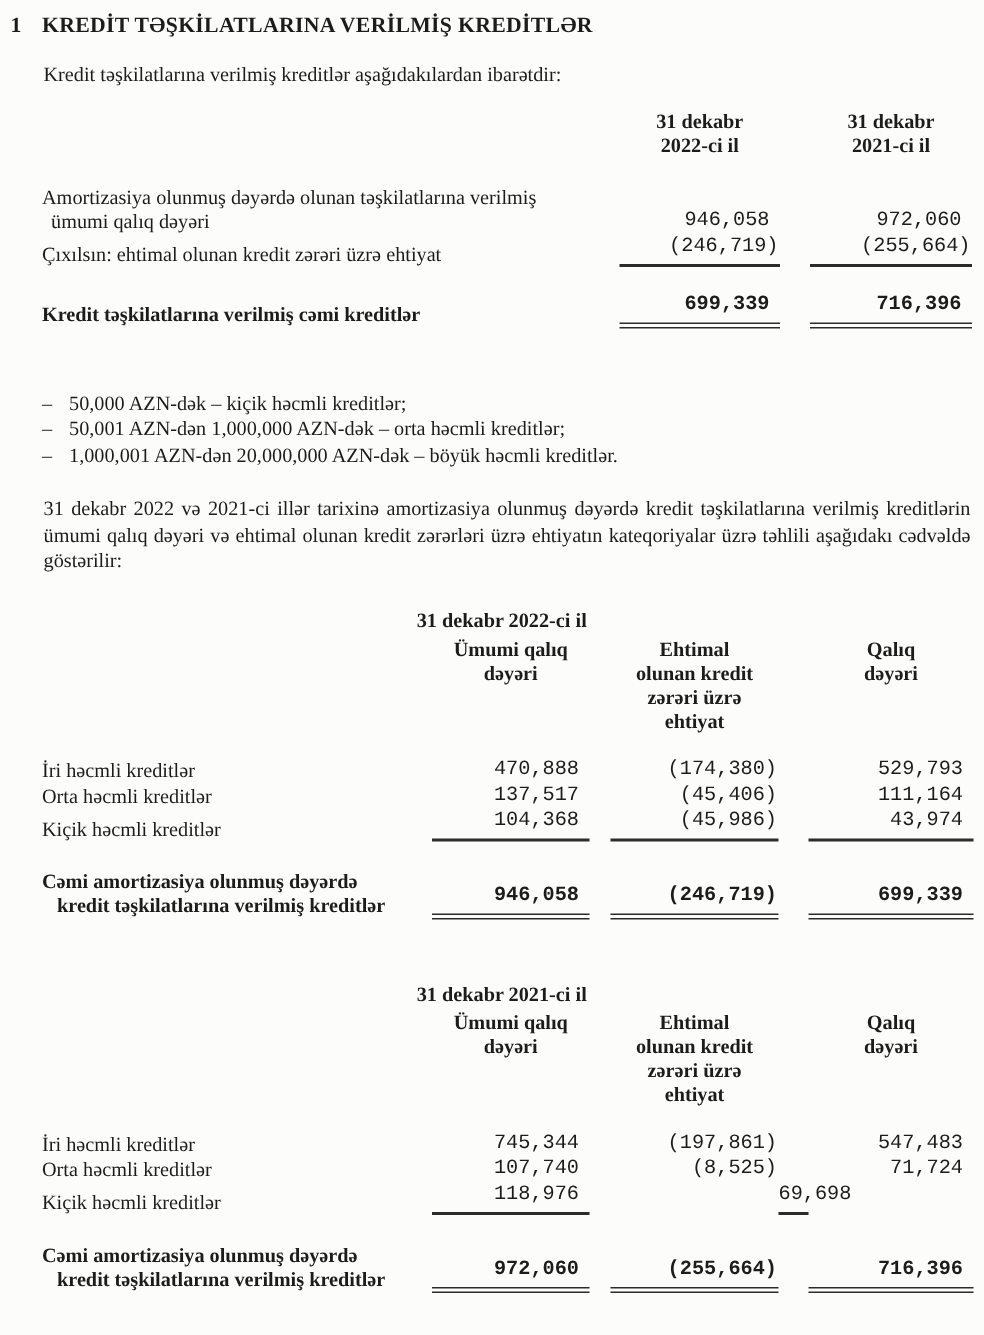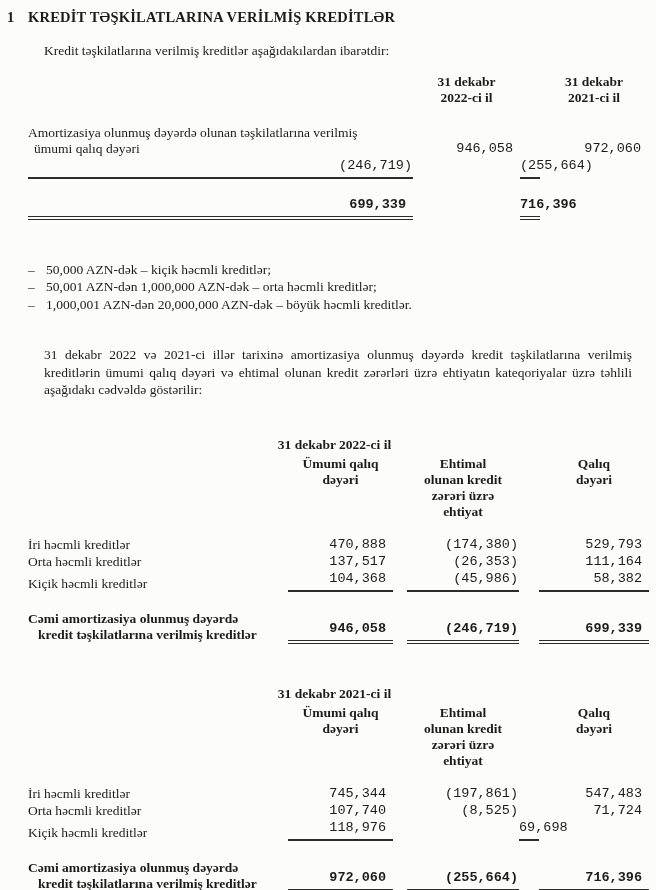--- a/index.html
+++ b/index.html
@@ -17,21 +17,21 @@
   
   h1.sec-title {
     position: relative;
     margin: 0 0 15px 0;
     font-size: 14.5px;
     font-weight: bold;
     letter-spacing: .2px;
   }
   .sec-num { position: absolute; left: -21px; top: 0; font-weight: bold; }
 
-  .para { margin: 16px; line-height: 17.5px; }
+  .para { margin: 1px; line-height: 17.5px; }
   .mb16 { margin-bottom: 14px; }
   .just { text-align: justify; }
 
   
   .row { display: grid; align-items: end; line-height: 16.5px; }
   .t1 { grid-template-columns: 385px 107px 20px 108px; }
   .t2 { grid-template-columns: 260px 105px 14px 112px 20px 110px; }
 
   .num { text-align: right; padding-right: 7px; font-family: Liberation Mono, monospace; }
   .num.neg { padding-right: 1px; }
@@ -92,28 +92,30 @@
       <div>
         <div>Amortizasiya olunmuş dəyərdə olunan təşkilatlarına verilmiş</div>
         <div class="indent6">ümumi qalıq dəyəri</div>
       </div>
       <div class="num">946,058</div>
       <div></div>
       <div class="num">972,060</div>
     </div>
 
     <div class="row t1">
+      <div>Çıxılsın: ehtimal olunan kredit zərəri üzrə ehtiyat</div>
       <div class="num neg u pb3">(246,719)</div>
       <div></div>
       <div class="num neg u pb3">(255,664)</div>
     </div>
 
     <div class="gap18"></div>
 
     <div class="row t1 bold">
+      <div>Kredit təşkilatlarına verilmiş cəmi kreditlər</div>
       <div class="num uu pb2">699,339</div>
       <div></div>
       <div class="num uu pb2">716,396</div>
     </div>
   </div>
 
   <div class="gap26"></div>
 
   <div class="gap15"></div>
   <div>
@@ -168,31 +170,31 @@
       <div class="num">470,888</div>
       <div></div>
       <div class="num neg">(174,380)</div>
       <div></div>
       <div class="num">529,793</div>
     </div>
     <div class="row t2" style="line-height:17px">
       <div>Orta həcmli kreditlər</div>
       <div class="num">137,517</div>
       <div></div>
-      <div class="num neg">(26,353)</div>
+      <div class="num neg">(45,406)</div>
       <div></div>
       <div class="num">111,164</div>
     </div>
     <div class="row t2" style="line-height:17px">
       <div>Kiçik həcmli kreditlər</div>
       <div class="num u pb3">104,368</div>
       <div></div>
       <div class="num neg u pb3">(45,986)</div>
       <div></div>
-      <div class="num u pb3">58,382</div>
+      <div class="num u pb3">43,974</div>
     </div>
 
     <div class="gap19"></div>
 
     <div class="row t2 bold">
       <div>
         <div>Cəmi amortizasiya olunmuş dəyərdə</div>
         <div class="indent10">kredit təşkilatlarına verilmiş kreditlər</div>
       </div>
       <div class="num uu pb2">946,058</div>

